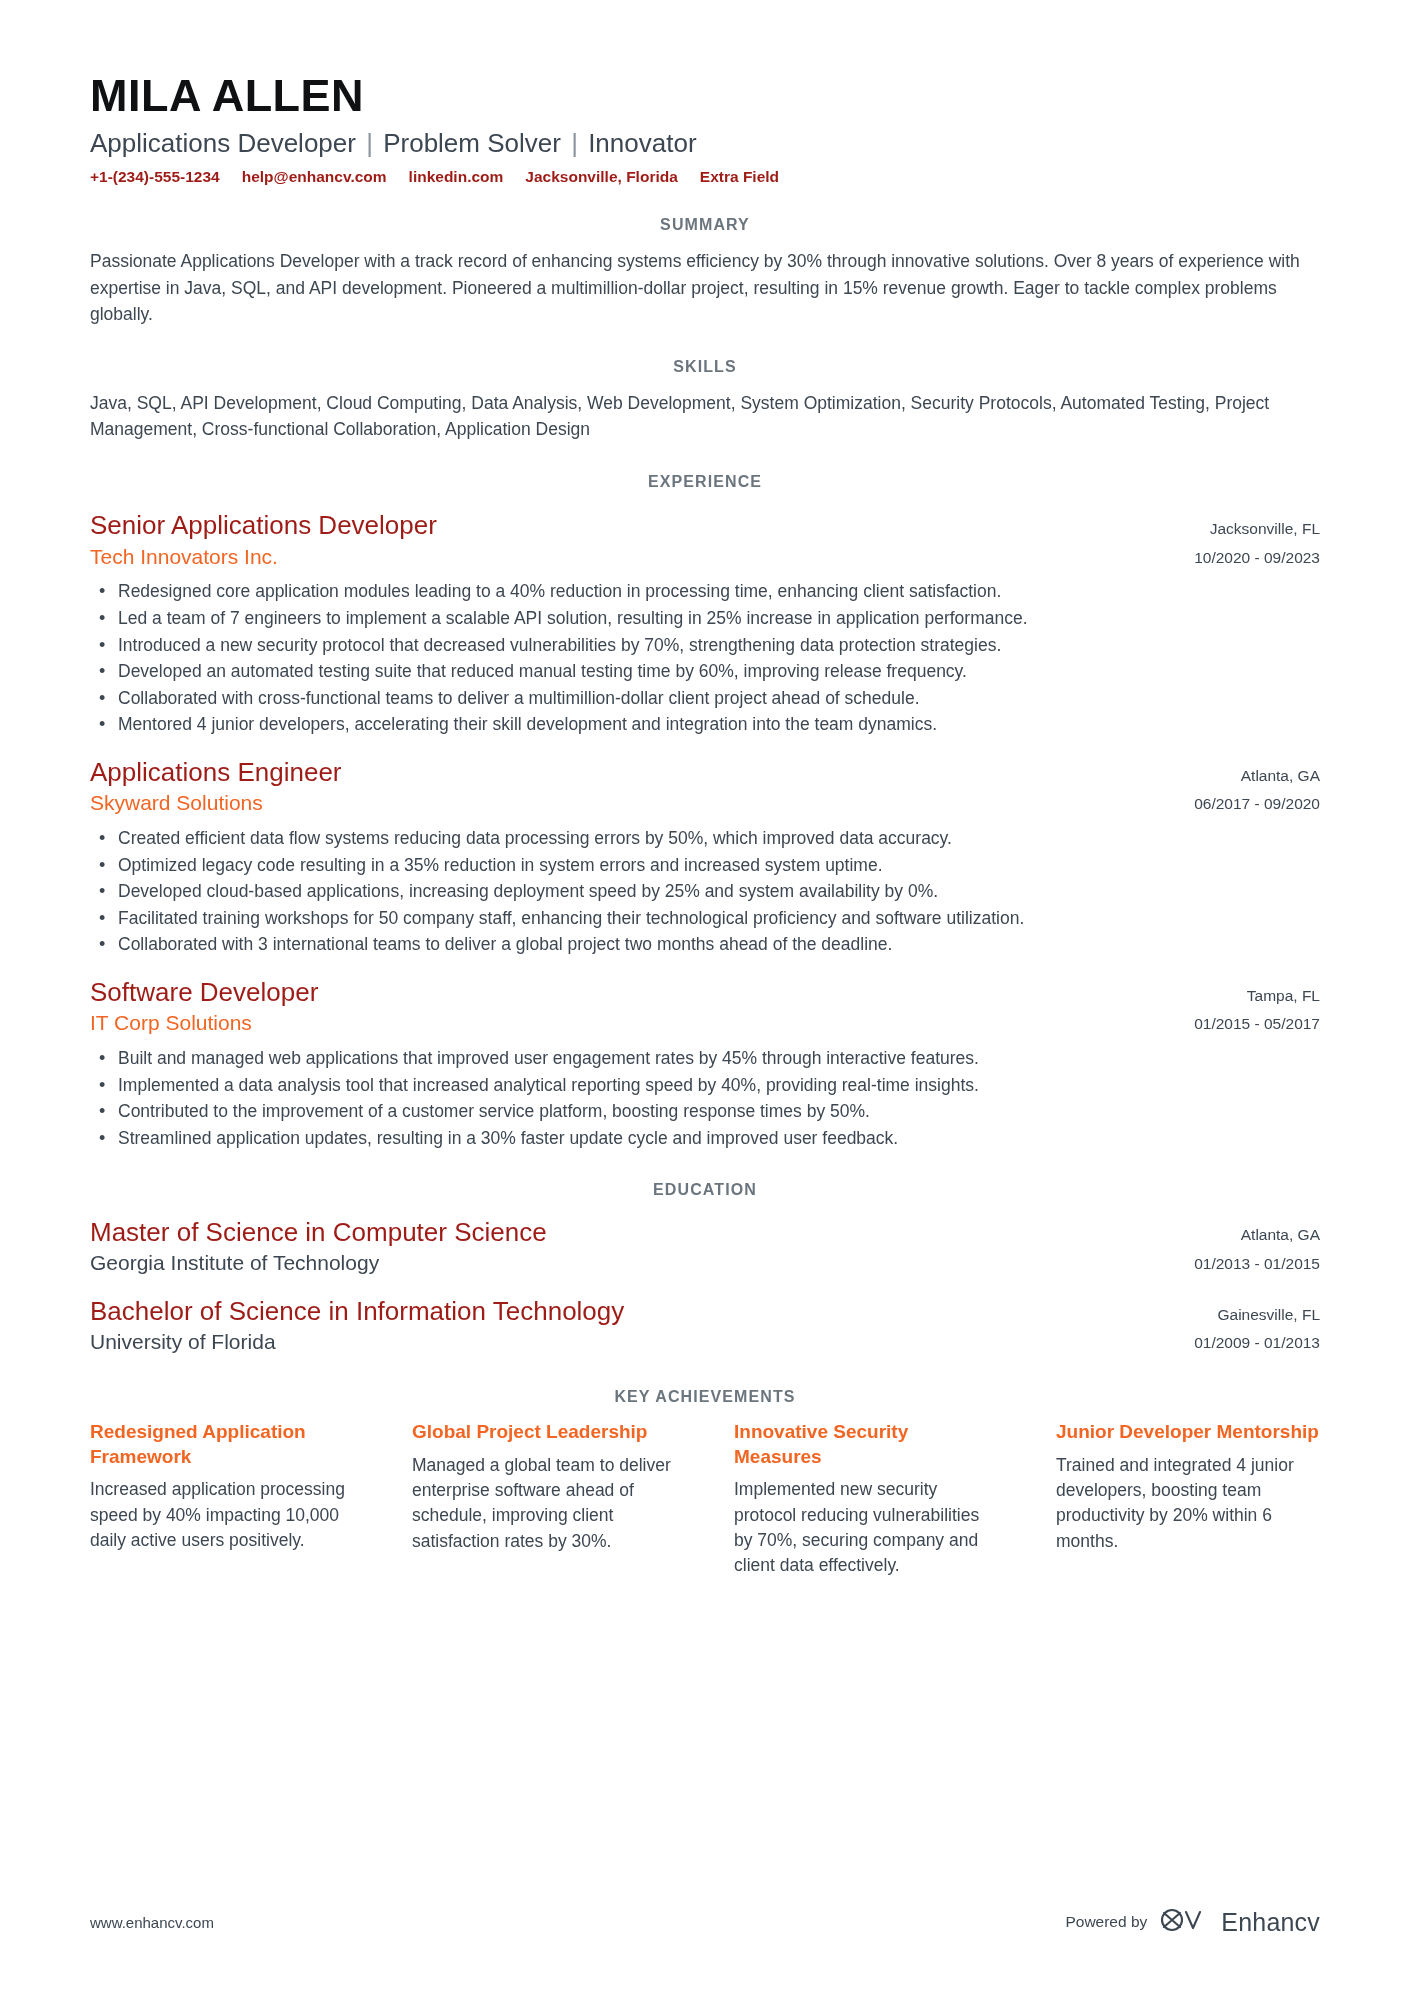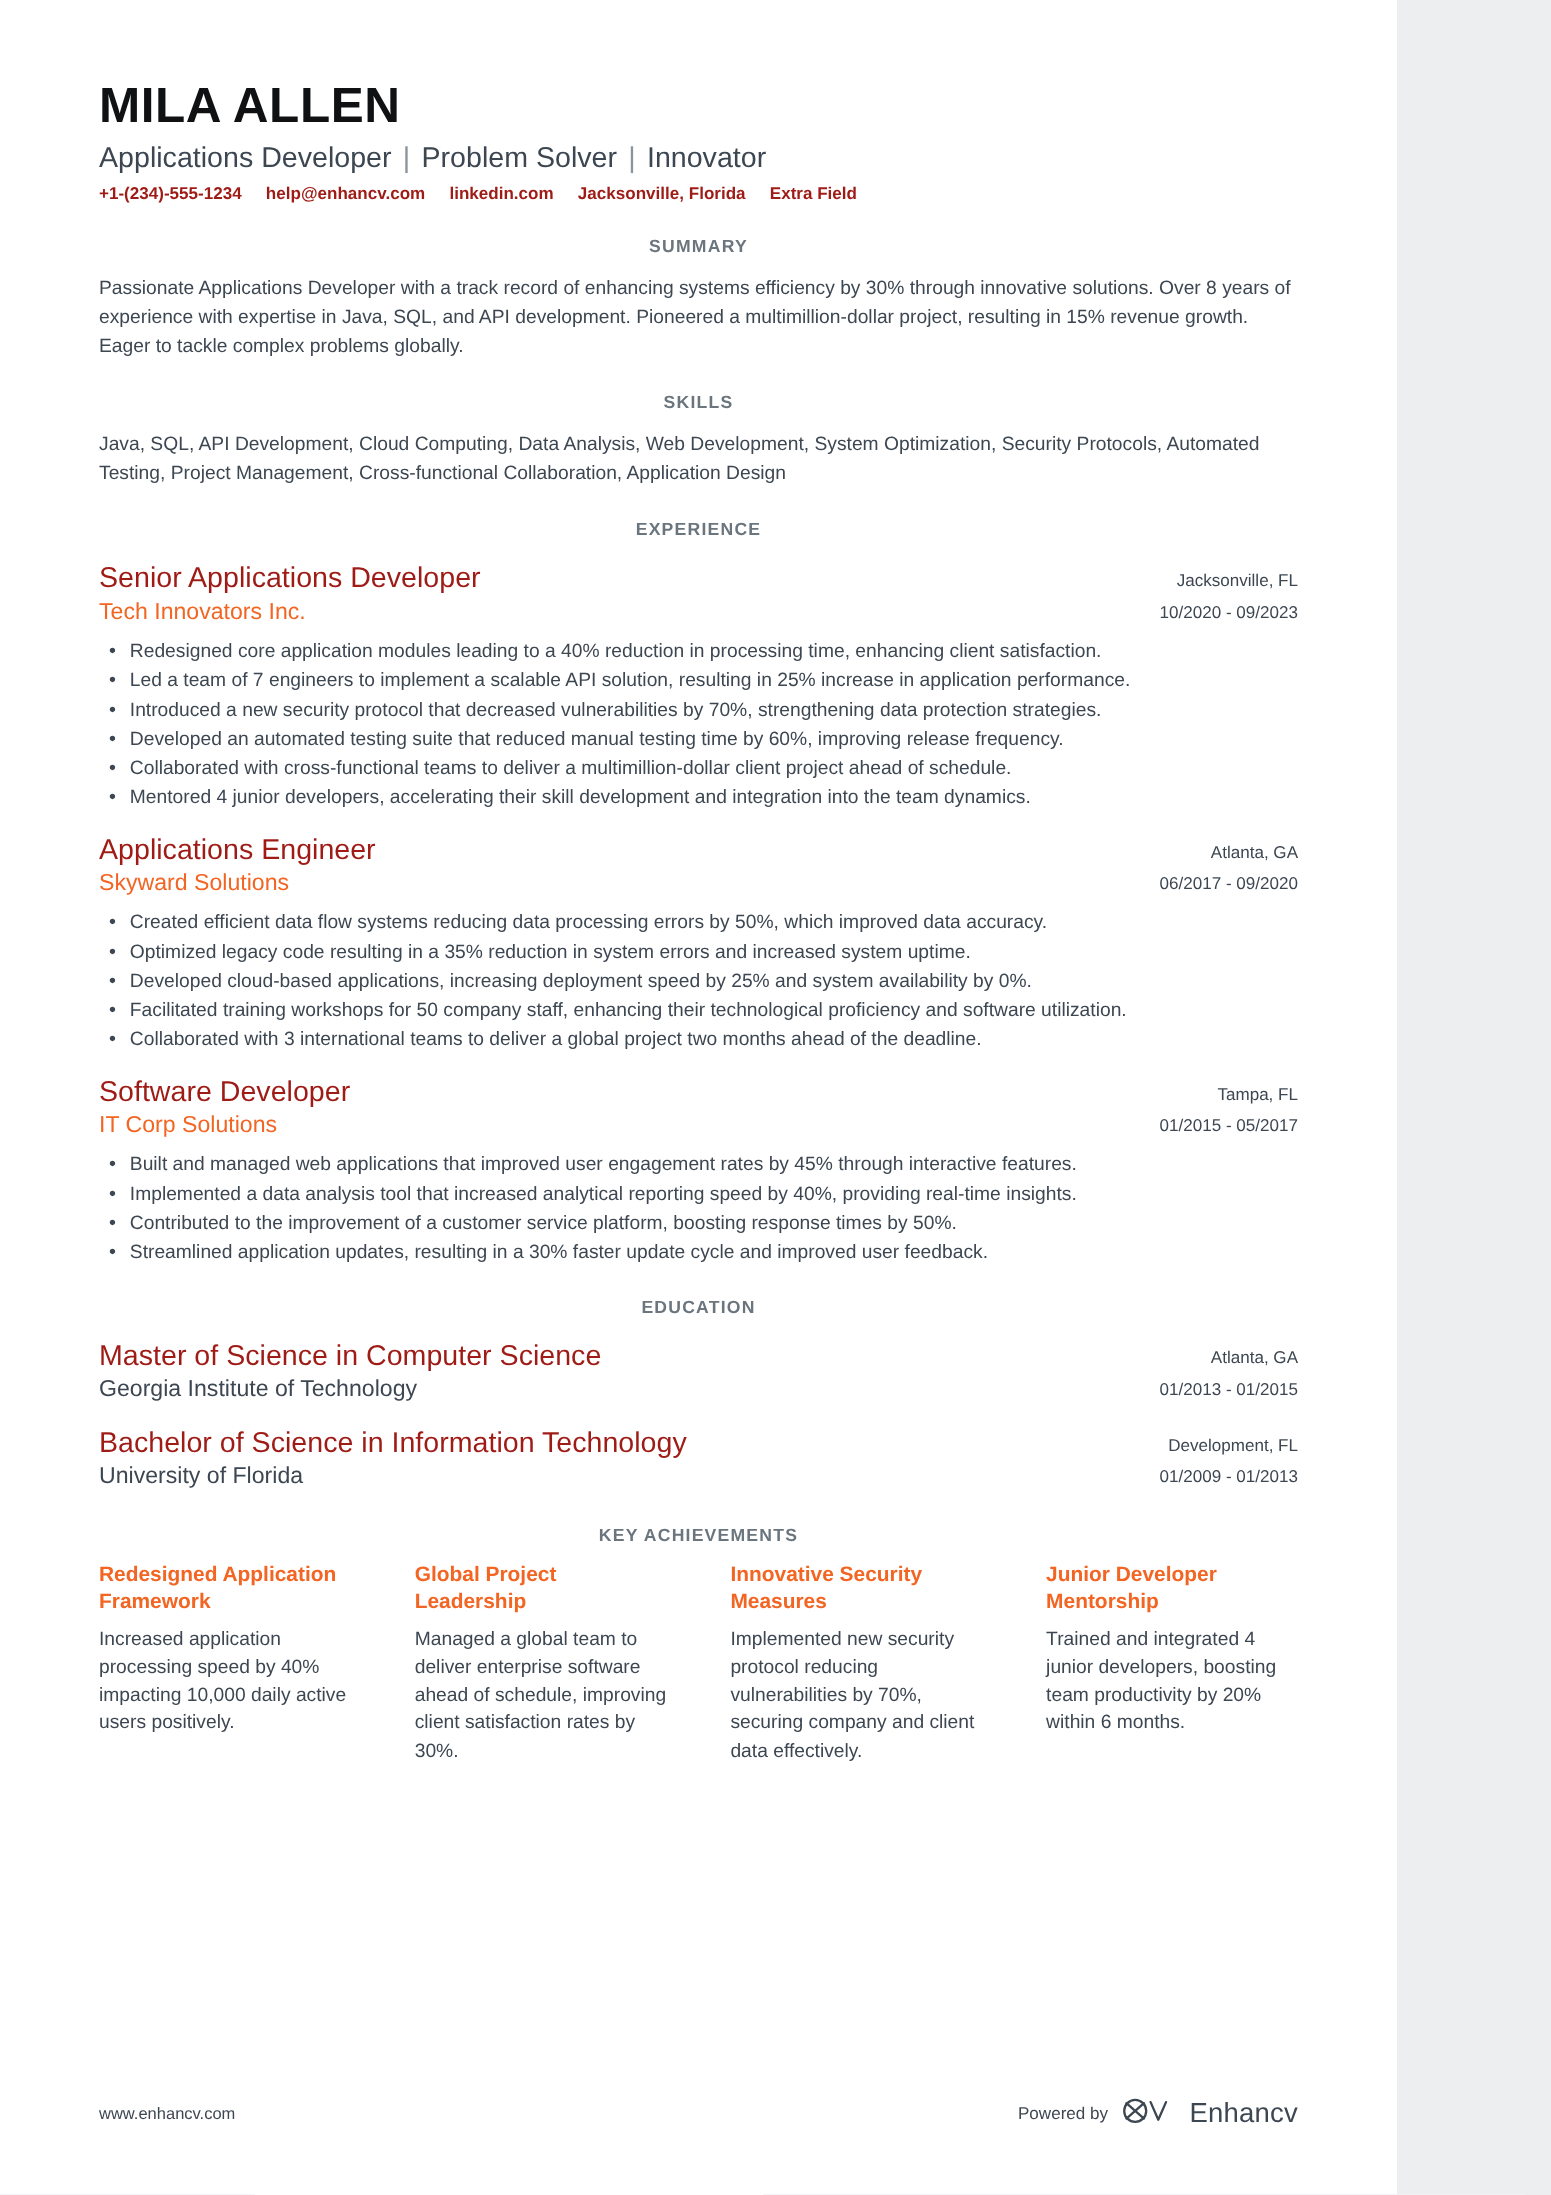--- a/index.html
+++ b/index.html
@@ -2,21 +2,21 @@
 <html><head>
 <meta charset="utf-8">
 <style>
   * { box-sizing: border-box; margin: 0; padding: 0; }
   html, body {
     width: 1410px;
     background: #eceef0;
     font-family: "Liberation Sans", sans-serif;
   }
   .page {
-    width: 1270px;
+    width: 1410px;
     min-height: 1995px;
     background: #ffffff;
     position: relative;
     padding: 0 90px 0 90px;
   }
   
   .header { padding-top: 72px; }
   .name {
     font-size: 45px;
     font-weight: 700;
@@ -284,21 +284,21 @@
       </div>
     </div>
 
     <div class="edu-entry">
       <div class="entry-grid">
         <div class="entry-left">
           <div class="degree">Bachelor of Science in Information Technology</div>
           <div class="school">University of Florida</div>
         </div>
         <div class="entry-right">
-          <div class="meta-loc">Development, FL</div>
+          <div class="meta-loc">Gainesville, FL</div>
           <div class="meta-date">01/2009 - 01/2013</div>
         </div>
       </div>
     </div>
   </div>
 
   <div class="section">
     <div class="section-title">KEY ACHIEVEMENTS</div>
     <div class="ach-grid">
       <div>

